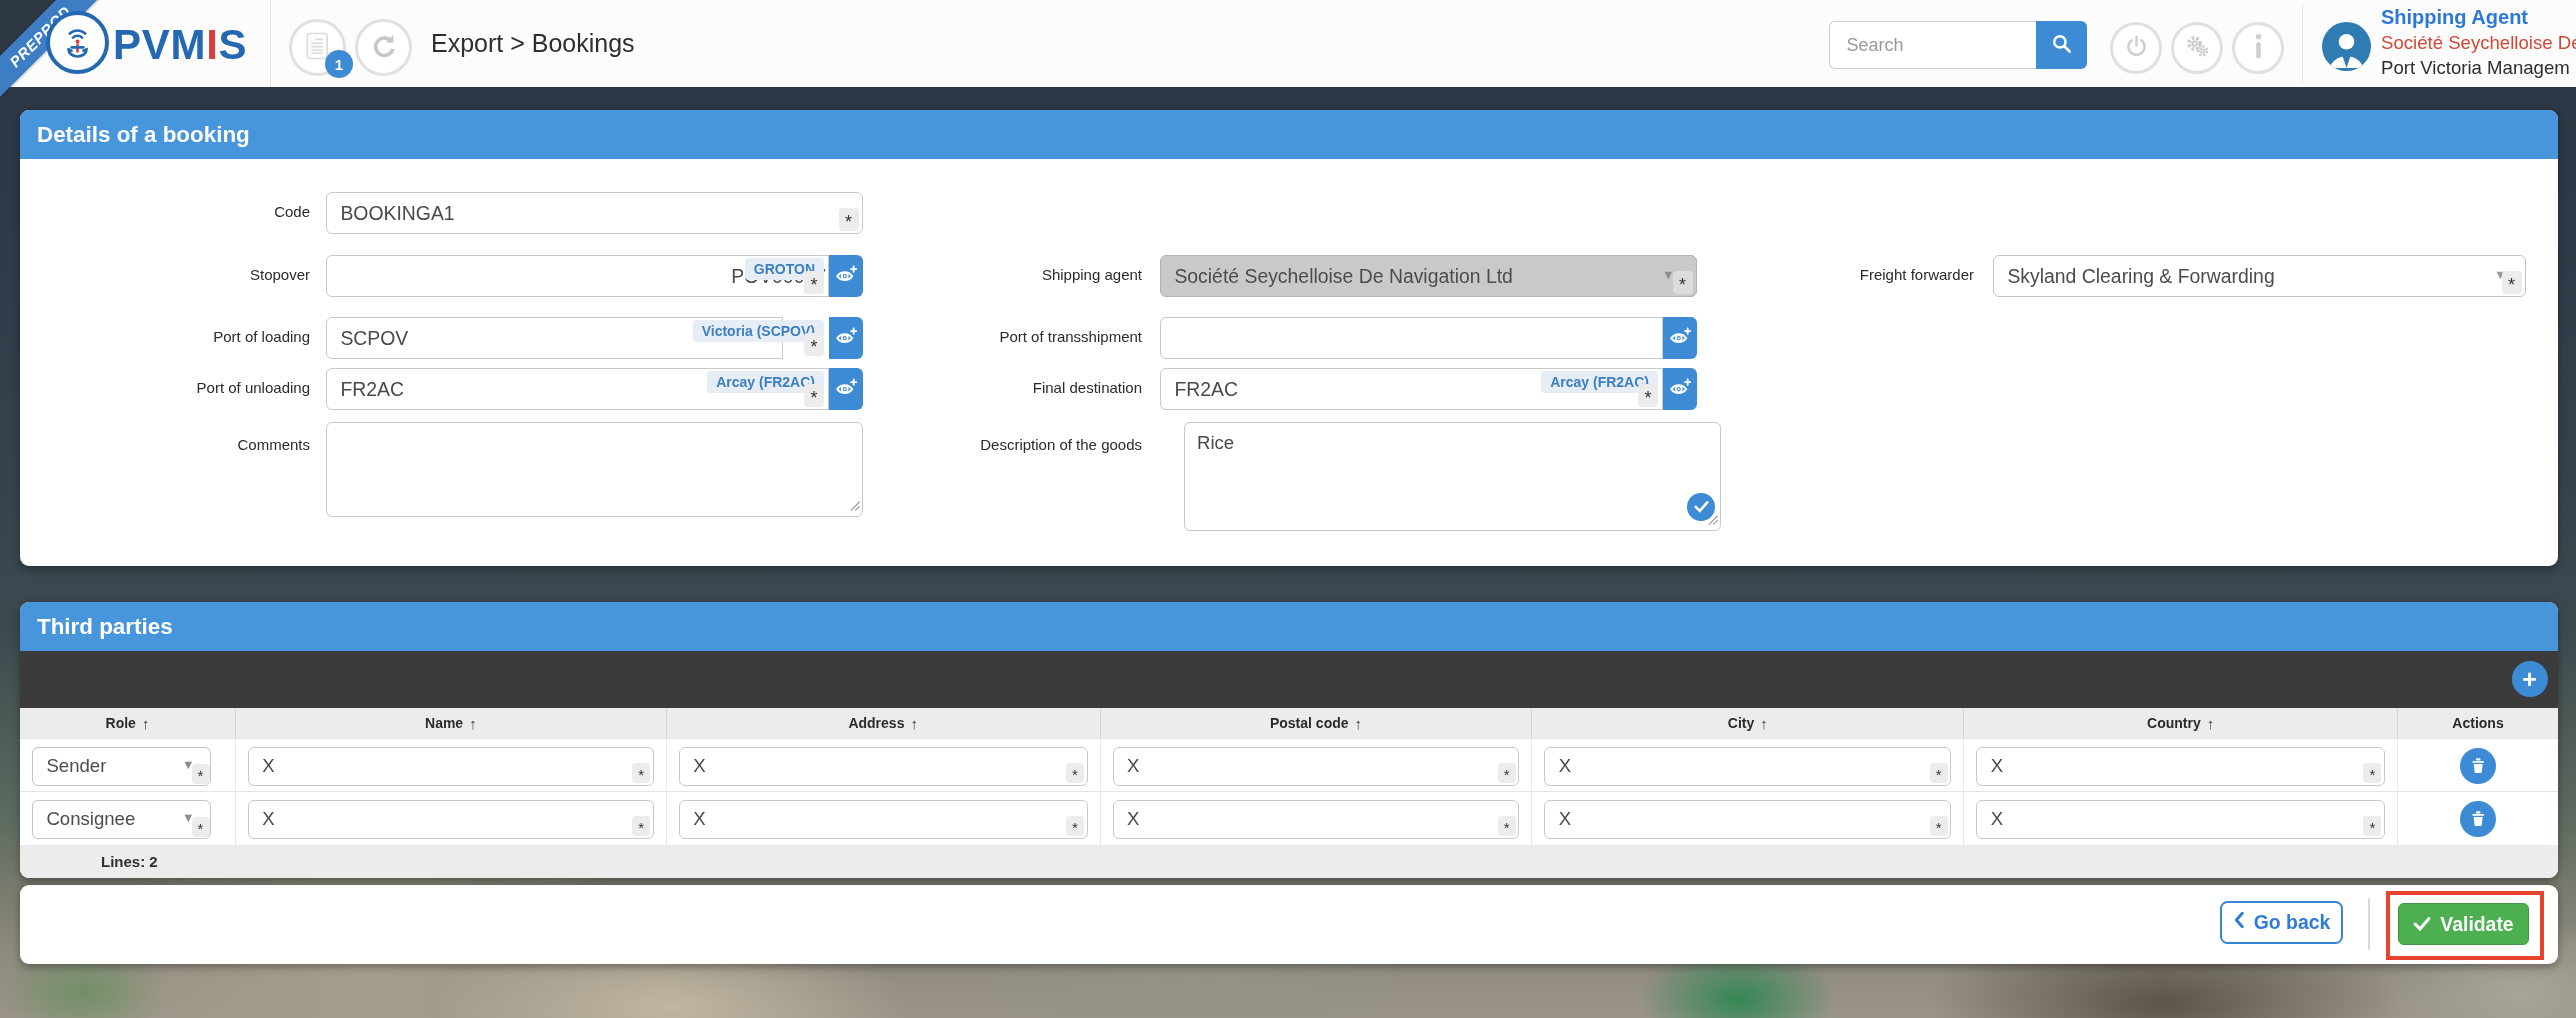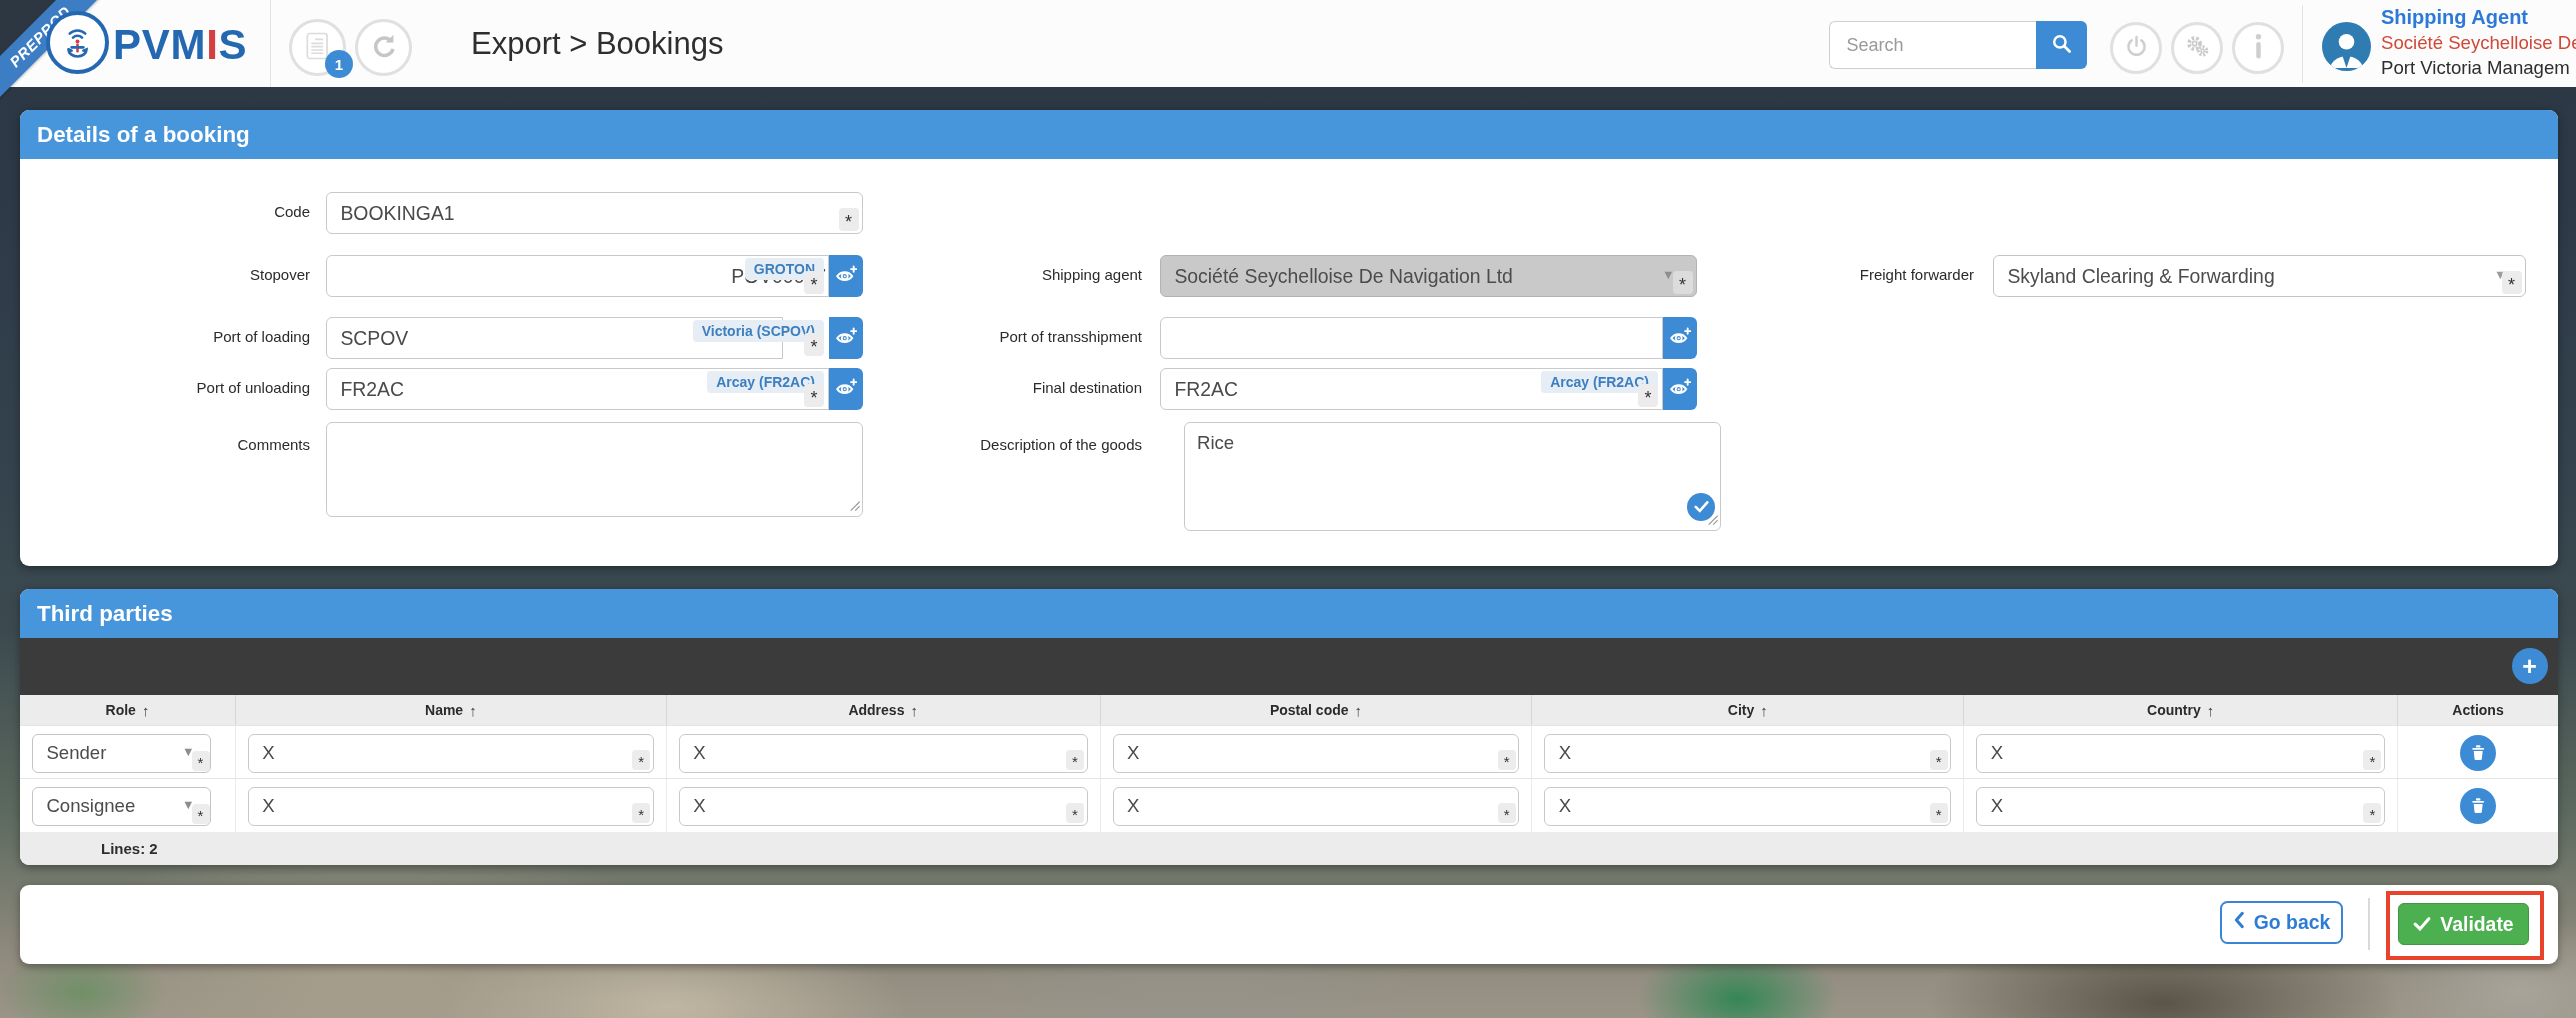--- a/index.html
+++ b/index.html
@@ -28,21 +28,21 @@
   .logo-ring{position:absolute;left:46px;top:11.2px;width:55px;height:55px;border:4.5px solid #2468b2;
              border-radius:50%;display:flex;align-items:center;justify-content:center;background:#fff;}
   .logo-text{position:absolute;left:113px;top:21px;font-size:42px;font-weight:bold;letter-spacing:0.7px;color:#2468b2;}
   .logo-text .red{color:#d43f3f;}
   .vdiv{position:absolute;top:0;width:0.7px;height:87px;background:#e3e3e3;}
   .circle-btn{position:absolute;border:3.7px solid #e0e0e0;border-radius:50%;background:#fff;
               display:flex;align-items:center;justify-content:center;box-sizing:border-box;}
   .notif-badge{position:absolute;left:325px;top:50px;width:28px;height:28px;border-radius:50%;background:#3d8bd4;
                color:#fff;font-size:15px;font-weight:bold;display:flex;align-items:center;justify-content:center;}
   .page-title{position:absolute;left:431px;top:0;height:87px;display:flex;align-items:center;
-              font-size:31px;color:#2e2e2e;margin-left:40px;}
+              font-size:25px;color:#2e2e2e;}
   .search-input{position:absolute;left:1829px;top:21px;width:207px;height:48px;box-sizing:border-box;
                 border:1.5px solid #cfcfcf;border-right:none;border-radius:6px 0 0 6px;
                 padding:0 0 0 16.4px;font-size:18px;color:#555;outline:none;font-family:inherit;}
   .search-input::placeholder{color:#9a9a9a;}
   .search-btn{position:absolute;left:2036px;top:21px;width:51px;height:48px;background:#3d8bd4;border:none;
               border-radius:0 6px 6px 0;display:flex;align-items:center;justify-content:center;cursor:pointer;}
   .avatar{position:absolute;left:2322px;top:21.6px;width:49px;height:49px;border-radius:50%;background:#2f7cb3;
           overflow:hidden;display:flex;align-items:flex-end;justify-content:center;}
   .user-block{position:absolute;left:2381px;top:4.5px;width:298px;line-height:25px;white-space:nowrap;}
   .user-role{font-size:20px;font-weight:bold;color:#2d79d8;}
@@ -321,21 +321,21 @@
   </div>
 
   <div class="flabel" style="left:1700px;top:156px;width:254px">Freight forwarder</div>
   <div class="field" style="left:1973px;top:145px;width:533px;height:42px">
     <div class="selbox">Skyland Clearing &amp; Forwarding</div>
     <span class="caret" style="right:19.4px;color:#9b9b9b">▼</span>
     <span class="chip" style="right:4.5px;bottom:3px">*</span>
   </div>
 </div>
 
-<div class="panel" style="top:589px;height:276px">
+<div class="panel" style="top:602px;height:276px">
   <div class="panel-head">Third parties</div>
 
   <div class="tp-toolbar">
     <button class="add-btn">
         <span>+</span>
       </button>
   </div>
 
   <div class="thead">
     <div class="th" style="width:216px">

